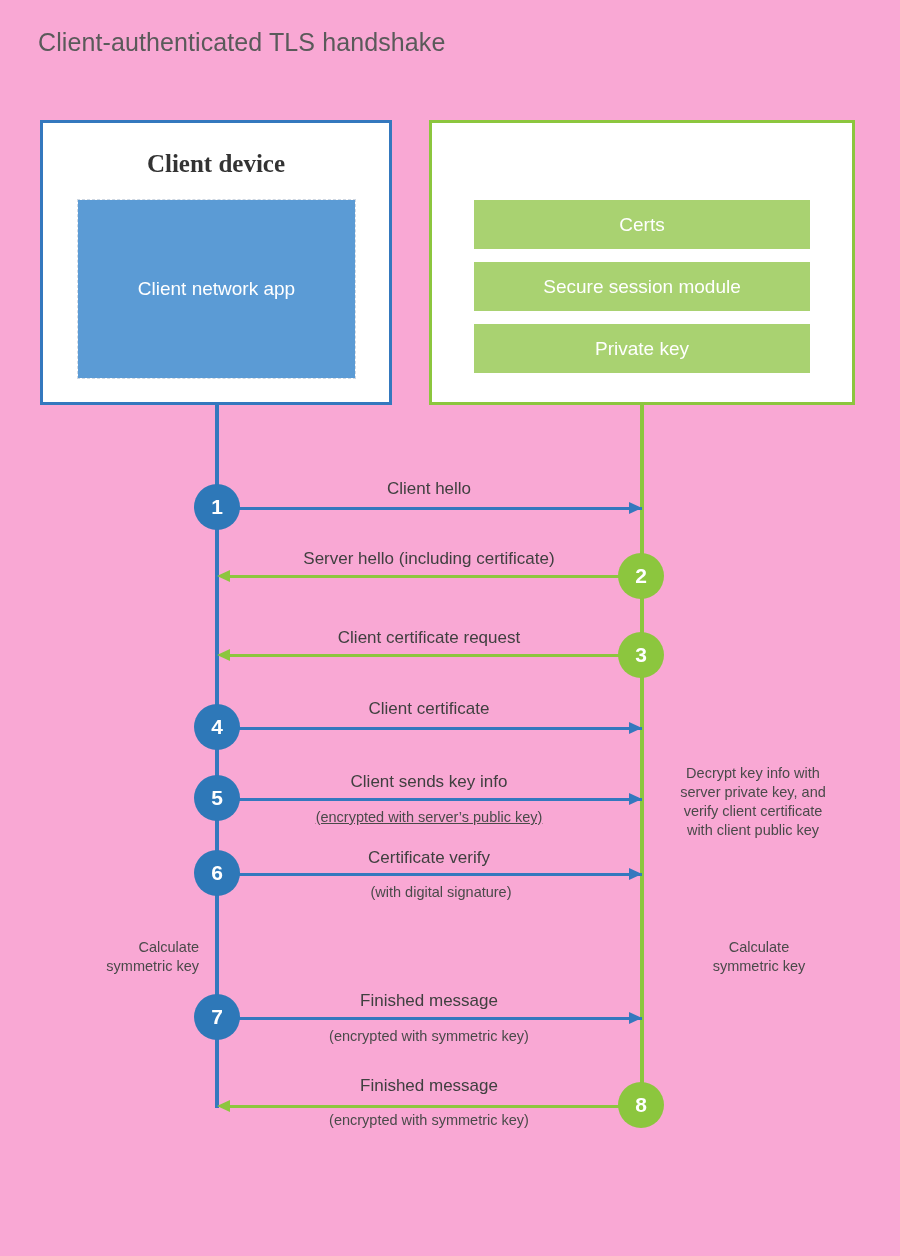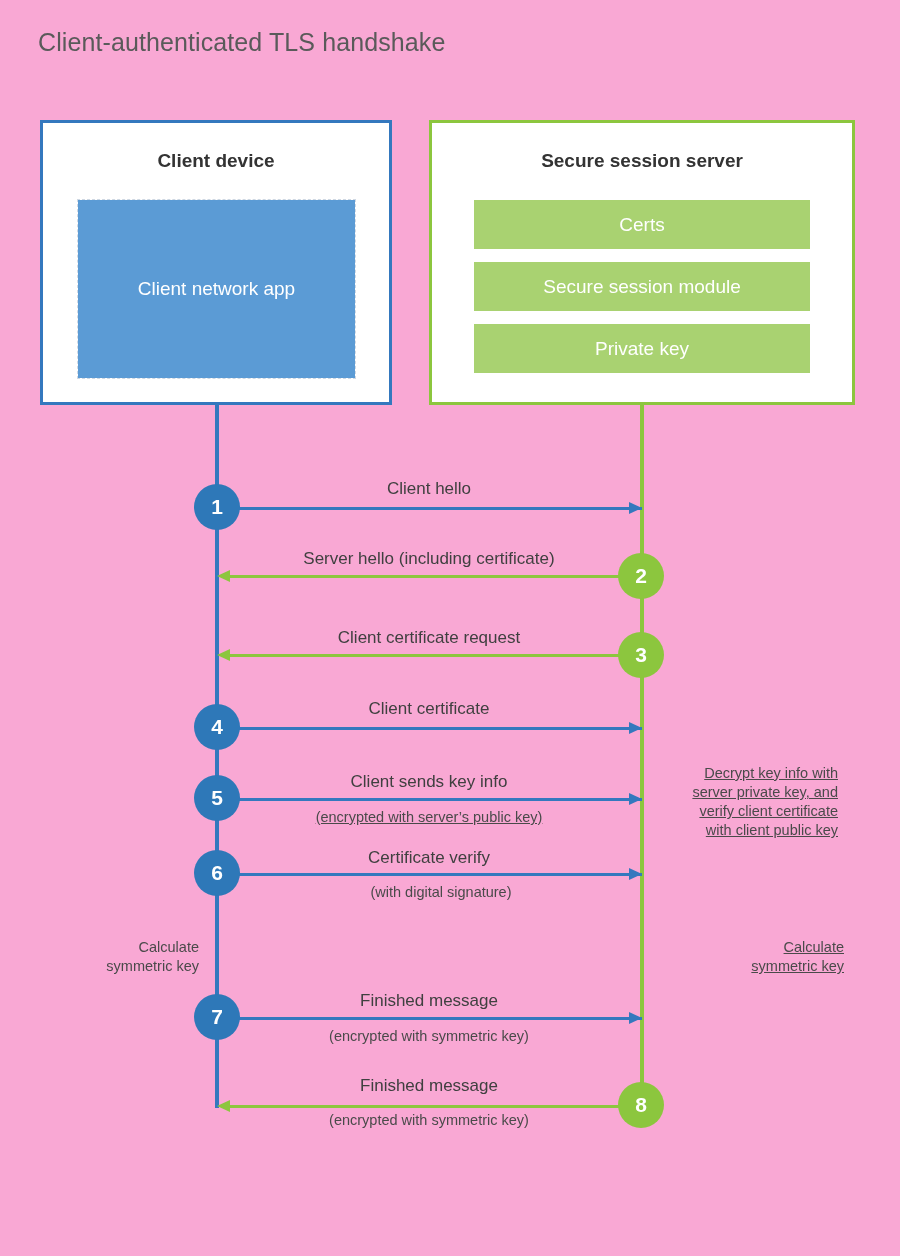--- a/index.html
+++ b/index.html
@@ -50,23 +50,24 @@
     width: 426px;
     height: 285px;
     border: 3px solid #8CC63E;
   }
   .party-title {
     position: absolute;
     left: 0;
     right: 0;
     top: 27px;
     text-align: center;
-    font-size: 19px;
+    font-size: 25px;
     font-weight: bold;
     color: #333333;
+    font-family: Liberation Serif, serif;
   }
 
   
   .client-app {
     position: absolute;
     left: 35px;
     top: 77px;
     width: 277px;
     height: 178px;
     background: #5B9BD5;
@@ -182,37 +183,36 @@
   .step-circle.green { background: #8CC63E; }
 
   
   .side-note {
     position: absolute;
     font-size: 14.5px;
     line-height: 1.32;
     color: #4a4a4a;
     white-space: pre-line;
   }
-  .side-note.right-of-line { text-align: right; text-decoration: underline; }
+  .side-note.right-of-line { text-align: center; }
   .side-note.left-of-line { text-align: right; }
 </style>
 </head>
 <body>
 
 <div id="canvas">
 
   <div class="diagram-title">Client-authenticated TLS handshake</div>
 
   <div class="party-box client">
     <div class="party-title">Client device</div>
     <div class="client-app">Client network app</div>
   </div>
 
   <div class="party-box server">
-    <div class="party-title">Secure session server</div>
     <div class="server-bars">
       <div class="server-bar">Certs</div>
       <div class="server-bar">Secure session module</div>
       <div class="server-bar">Private key</div>
     </div>
   </div>
 
   <div class="lifeline client-line"></div>
   <div class="lifeline server-line"></div>
 

